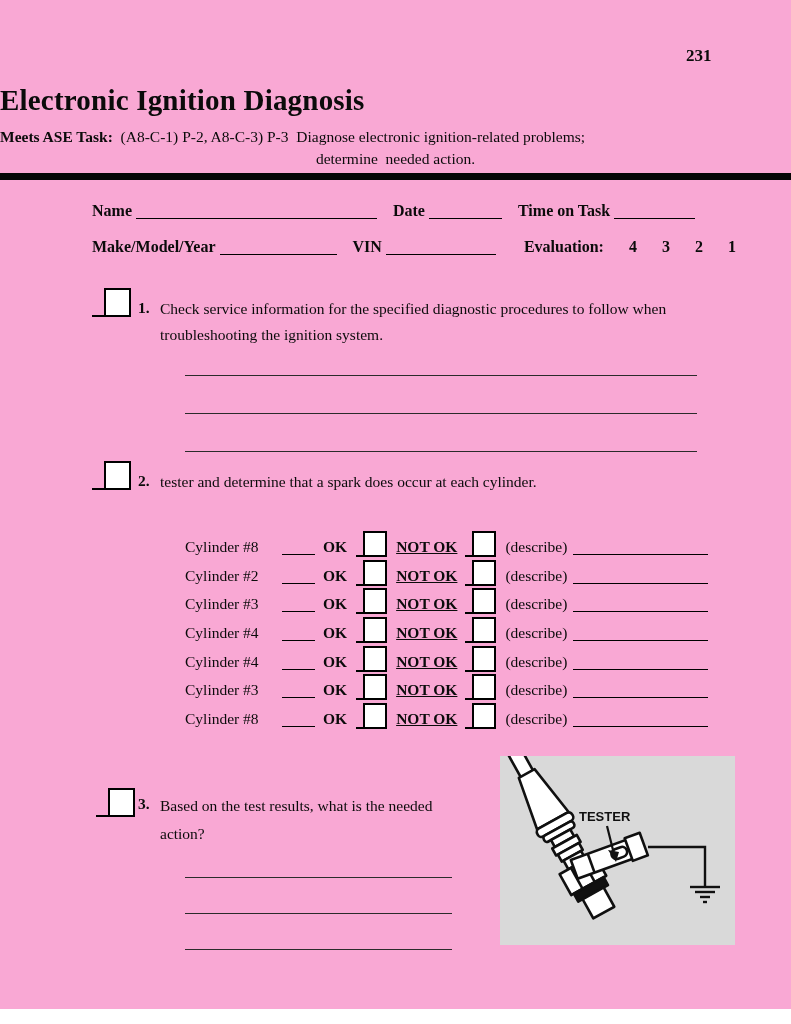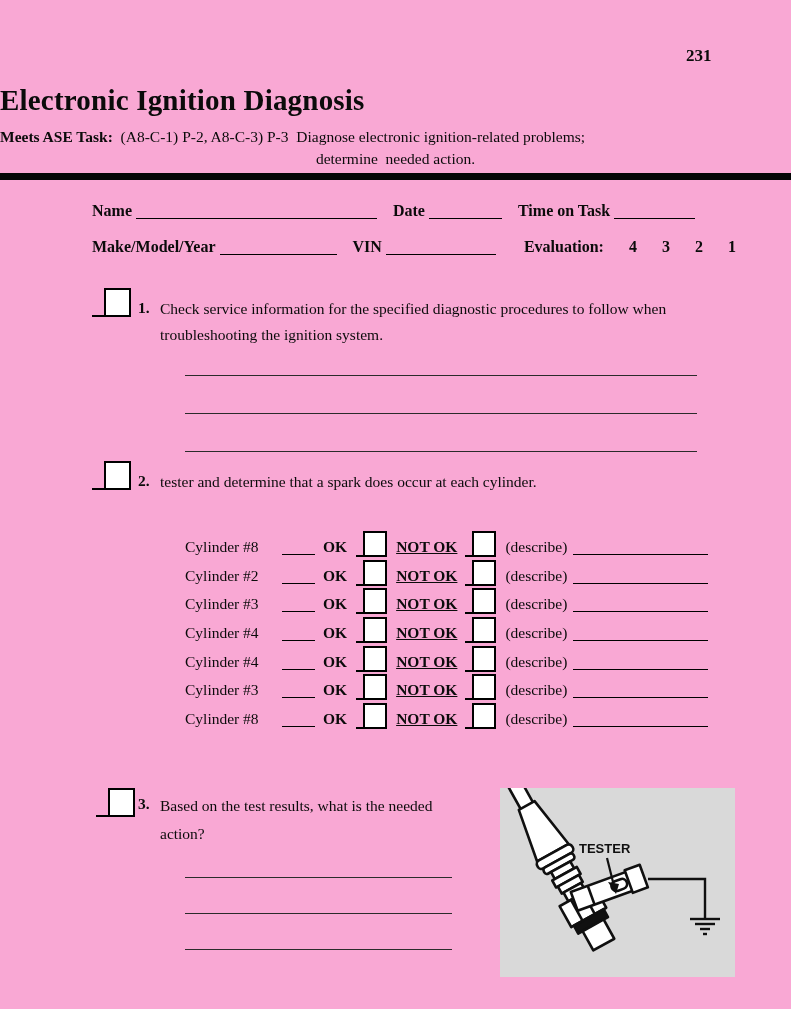--- a/index.html
+++ b/index.html
@@ -41,21 +41,21 @@
   .cyl-row{height:28.7px;line-height:21px;white-space:nowrap;}
   .cyl-label{display:inline-block;width:97px;}
   .cyl-blank{width:33px;margin-right:8px;}
   .oklbl{font-weight:bold;margin-right:9px;}
   .notoklbl{font-weight:bold;margin-left:9px;margin-right:8px;text-decoration:underline;}
   .chk{position:relative;display:inline-block;width:31px;height:26px;vertical-align:-5px;}
   .chk .chk-sq{width:24px;height:26px;}
   .desclbl{margin-left:9px;margin-right:6px;margin-top:8px;}
   .desc-blank{width:135px;}
 
-  .figure{position:absolute;left:468px;top:788px;width:235px;height:189px;overflow:hidden;padding-left:32px;}
+  .figure{position:absolute;left:468px;top:756px;width:235px;height:189px;overflow:hidden;padding-left:32px;}
   .figure svg{display:block;}
 </style>
 </head>
 <body>
 
 <div class="page">
 
   <div class="pagenum">231</div>
 
   <h1 class="title">Electronic Ignition Diagnosis</h1>

